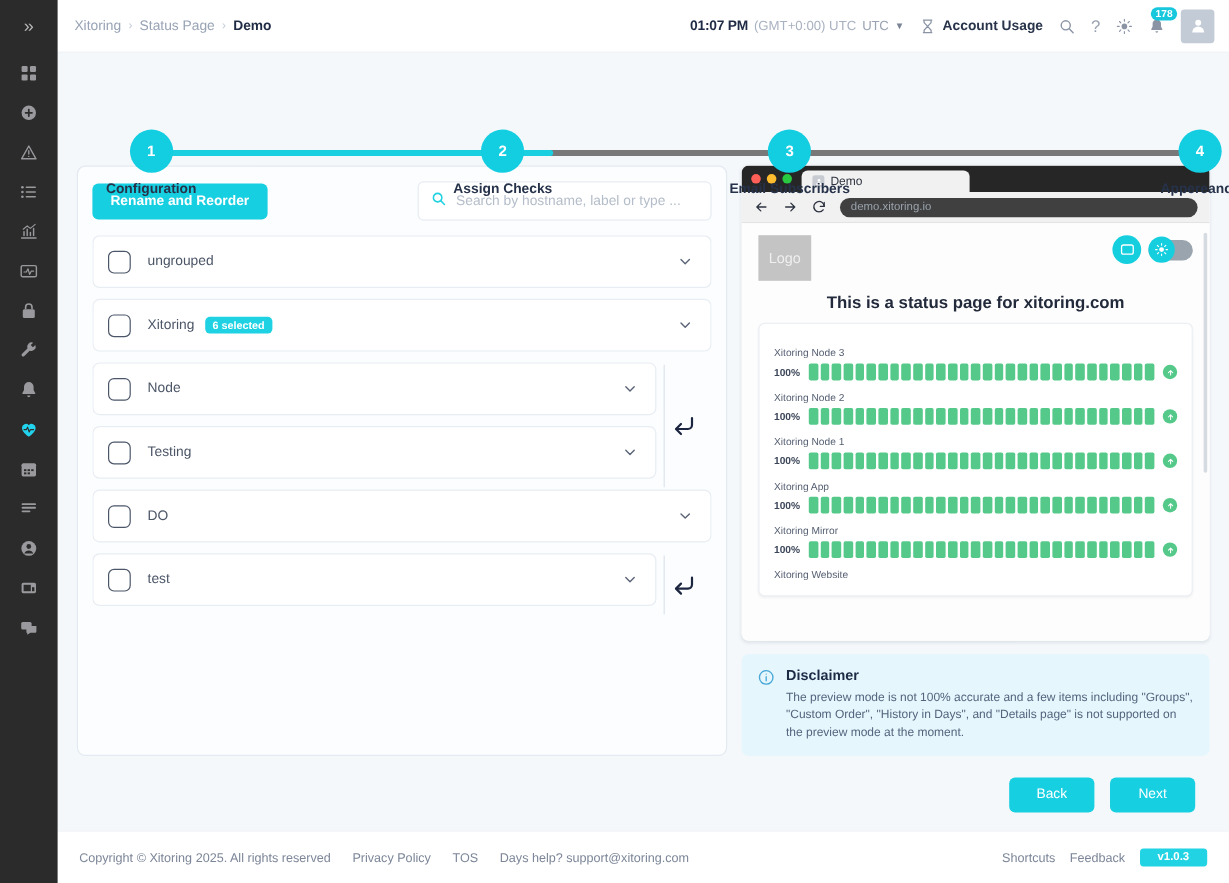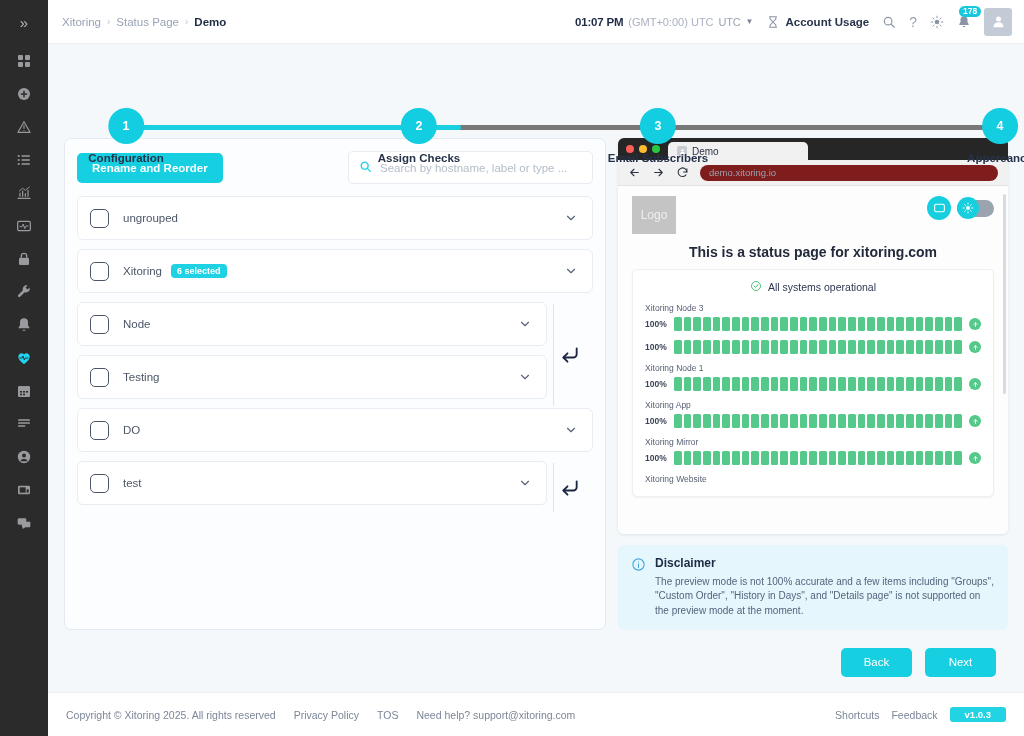--- a/index.html
+++ b/index.html
@@ -169,21 +169,21 @@
   }
   .br-tab .tico { width: 10px; height: 10px; background: #c8ccd2; border-radius: 2px; display:flex;align-items:center;justify-content:center; }
   .br-tab .tico svg { width: 7px; height: 7px; color:#fff; }
   .br-url {
     height: 26px; background: #f1f1f1; display: flex; align-items: center; gap: 11px; padding: 0 10px;
     border-bottom: 1px solid #e3e3e3;
   }
   .br-url .nav { color: #2d3340; display: flex; cursor: pointer; }
   .br-url .nav svg { width: 13px; height: 13px; }
   .br-url .addr {
-    flex: 1; height: 16px; background: #7f1d1d; border-radius: 8px;
+    flex: 1; height: 16px; background: #404040; border-radius: 8px;
     display: flex; align-items: center; padding: 0 9px;
     font-size: 9.5px; color: #9aa2ad; cursor: text; text-align: right;
   }
   .page {
     flex: 1; background: #fdfdfd; padding: 10px 14px 0 14px; overflow: hidden; position: relative;
   }
   .page-top { display: flex; align-items: flex-start; }
   .logo-box {
     width: 44px; height: 38px; background: #c4c4c4; color: #efefef;
     display: flex; align-items: center; justify-content: center; font-size: 12px;
@@ -624,29 +624,20 @@
                         <path d="M12 2v2.6M12 19.4V22M2 12h2.6M19.4 12H22M5 5l1.9 1.9M17.1 17.1 19 19M19 5l-1.9 1.9M6.9 17.1 5 19"></path>
                       </svg>
                   </span>
                 </span>
               </div>
             </div>
 
             <div class="pg-title">This is a status page for xitoring.com</div>
 
             <div class="status-card">
-              <div class="ops">
-                <span>
-                  <svg viewBox="0 0 24 24" fill="none" stroke="currentColor" stroke-width="2">
-                      <circle cx="12" cy="12" r="9"></circle>
-                      <path d="m8 12 3 3 5-6" stroke-linecap="round" stroke-linejoin="round"></path>
-                    </svg>
-                </span>
-                <span>All systems operational</span>
-              </div>
               <div id="svc-list">
                   <div class="svc">
                     <div class="svc-name">Xitoring Node 3</div>
                     <div class="svc-row">
                       <span class="svc-pct">100%</span>
                       <span class="bars">
                         <i></i>
                         <i></i>
                         <i></i>
                         <i></i>
@@ -678,20 +669,21 @@
                         <i></i>
                       </span>
                       <span class="svc-dot">
                         <svg viewBox="0 0 24 24" fill="none" stroke="currentColor" stroke-width="3" stroke-linecap="round" stroke-linejoin="round">
                           <path d="M12 19V6M6 12l6-6 6 6"></path>
                         </svg>
                       </span>
                     </div>
                   </div>
                   <div class="svc">
+                    <div class="svc-name">Xitoring Node 2</div>
                     <div class="svc-row">
                       <span class="svc-pct">100%</span>
                       <span class="bars">
                         <i></i>
                         <i></i>
                         <i></i>
                         <i></i>
                         <i></i>
                         <i></i>
                         <i></i>
@@ -881,21 +873,21 @@
     <div class="actions">
       <button class="btn-pri">Back</button>
       <button class="btn-pri">Next</button>
     </div>
 
     <footer class="footer">
       <div class="fl">
         <span>Copyright © Xitoring 2025. All rights reserved</span>
         <span class="lk">Privacy Policy</span>
         <span class="lk">TOS</span>
-        <span class="lk">Need help? support@xitoring.com</span>
+        <span class="lk">Days help? support@xitoring.com</span>
       </div>
       <div class="fr">
         <span class="lk">Shortcuts</span>
         <span class="lk">Feedback</span>
         <span class="ver">v1.0.3</span>
       </div>
     </footer>
   </div>
 </div>
 

